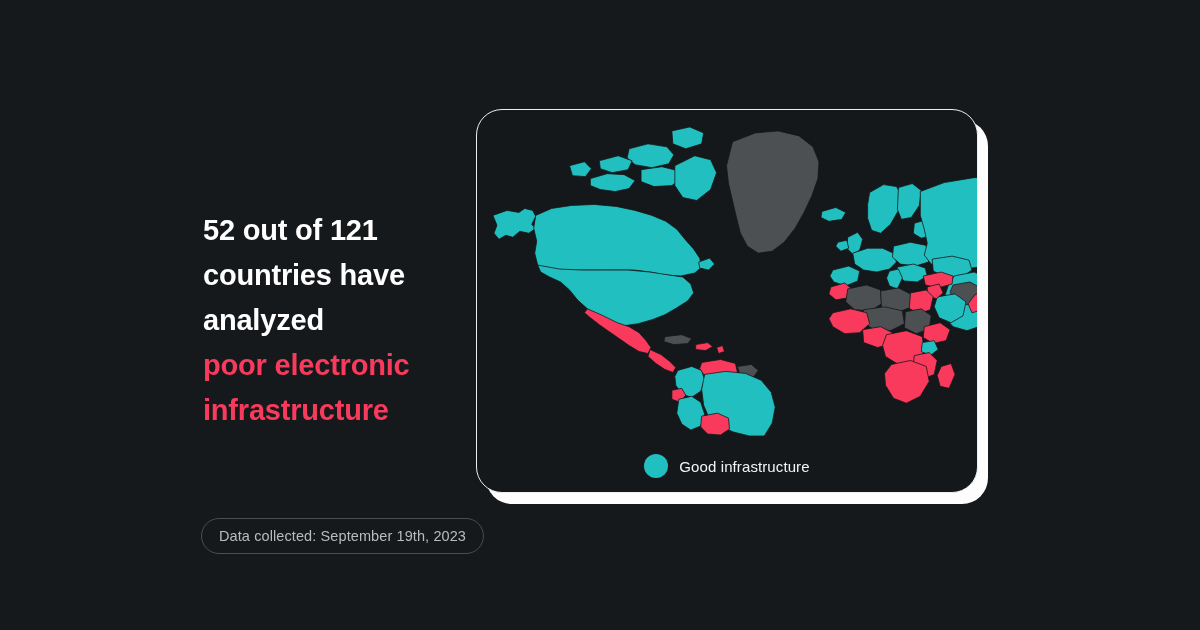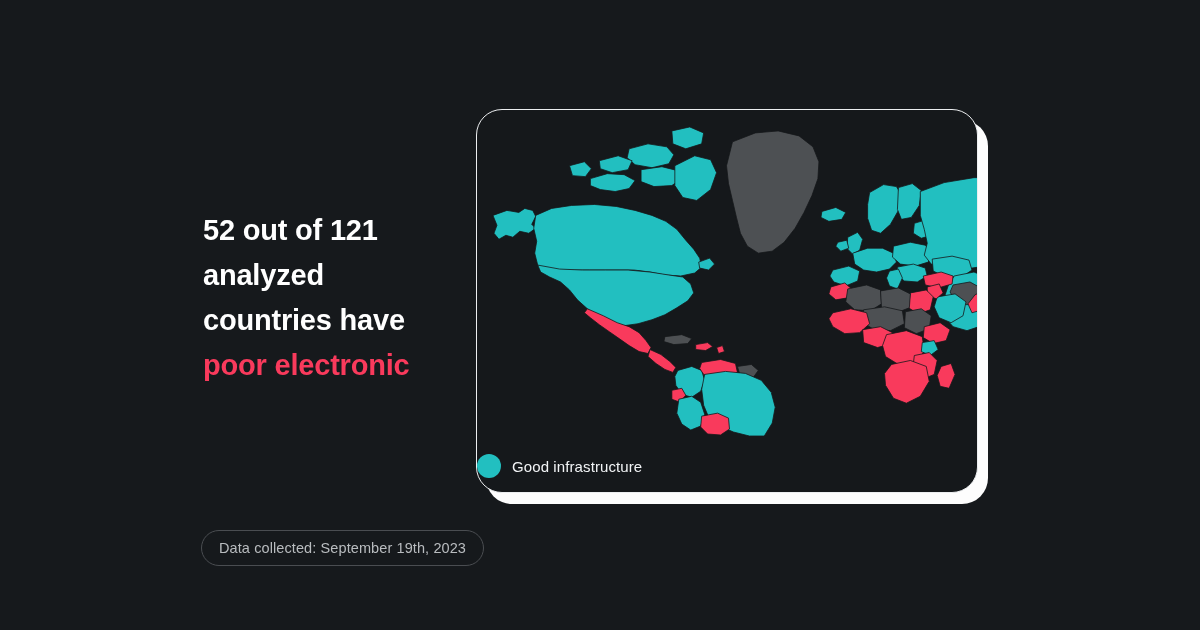--- a/index.html
+++ b/index.html
@@ -24,21 +24,21 @@
     line-height: 45px;
     letter-spacing: -0.2px;
     color: #ffffff;
   }
   .headline .hl-white { color: #ffffff; }
   .headline .hl-accent { color: #f93a5c; }
 
   
   .pill {
     position: absolute;
-    left: 201px; top: 522px;
+    left: 201px; top: 510px;
     height: 36px;
     display: flex;
     align-items: center;
     padding: 0 17px;
     border: 1px solid #4a4d51;
     border-radius: 18px;
     color: #b9bcbf;
     font-size: 14.5px;
     letter-spacing: 0.1px;
     white-space: nowrap;
@@ -66,42 +66,44 @@
     left: 0; top: 8px;
     width: 502px; height: 318px;
   }
   .map-wrap svg { display: block; width: 100%; height: 100%; }
 
   
   .legend {
     position: absolute;
     left: 0; right: 0; top: 344px;
     display: flex;
+    justify-content: center;
     align-items: center;
     gap: 32px;
   }
   .legend-item { display: flex; align-items: center; gap: 11px; }
   .legend-dot { width: 24px; height: 24px; border-radius: 50%; flex: none; }
   .legend-label {
     color: #f2f4f6;
     font-size: 15px;
     letter-spacing: 0.1px;
     white-space: nowrap;
   }
 </style>
 </head>
 <body style="background: rgb(22, 25, 28);">
 
 <div id="root">
 
   <div class="headline">
     <div><span class="hl-white" style="color: rgb(255, 255, 255);">52 out of 121</span></div>
+    <div><span class="hl-white" style="color: rgb(255, 255, 255);">countries have</span></div>
     <div><span class="hl-white" style="color: rgb(255, 255, 255);">analyzed</span></div>
-    <div><span class="hl-white" style="color: rgb(255, 255, 255);">countries have</span></div>
     <div><span class="hl-accent" style="color: rgb(249, 58, 92); text-align: right;">poor electronic</span></div>
+    <div><span class="hl-accent" style="color: rgb(249, 58, 92);">infrastructure</span></div>
   </div>
 
   <div class="pill" style="border-color: rgb(74, 77, 81); color: rgb(185, 188, 191);">
     <span>Data collected: September 19th, 2023</span>
   </div>
 
   <div class="card-frame" style="background: rgb(253, 253, 253);"></div>
 
   <div class="card" style="background: rgb(21, 24, 27); border-color: rgb(236, 238, 240);">
 

